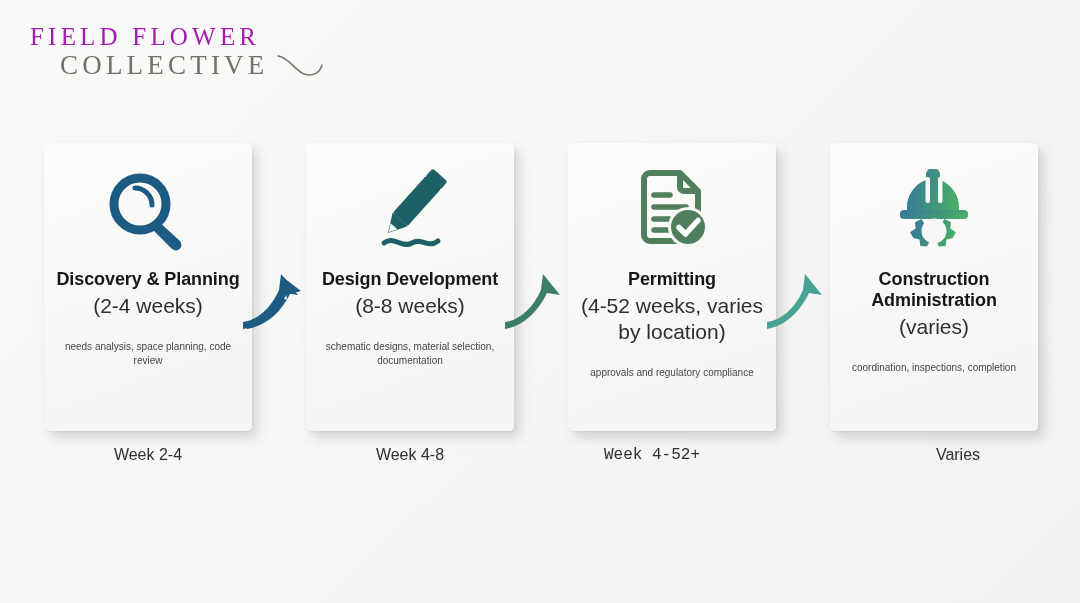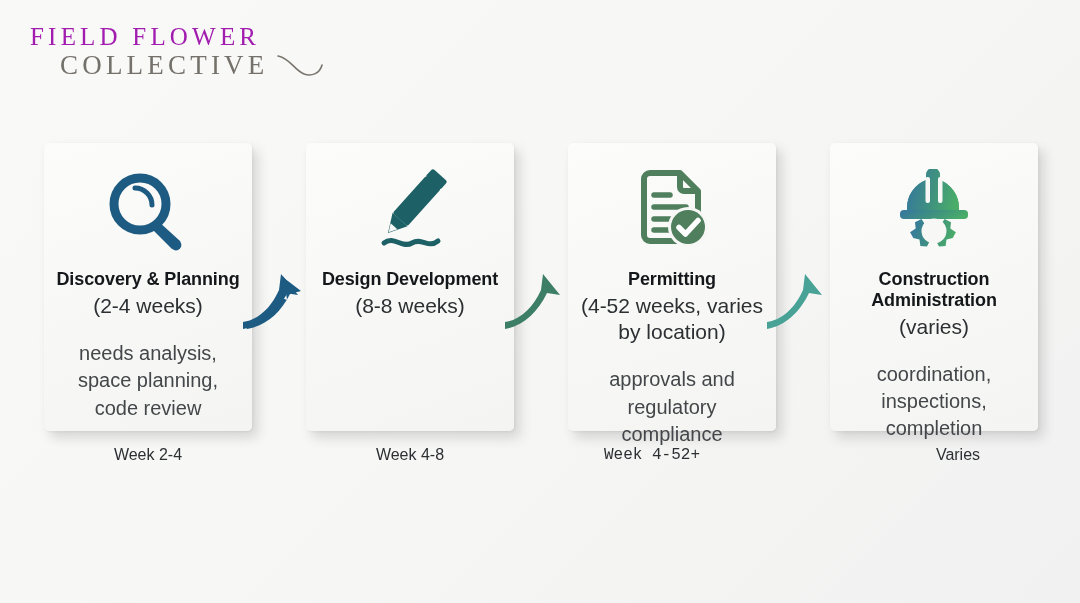--- a/index.html
+++ b/index.html
@@ -39,21 +39,21 @@
   .icon-wrap { height:86px; display:flex; align-items:center; justify-content:center; }
   .card-title {
     font-size:18px; font-weight:bold; color:#15181a; text-align:center;
     line-height:1.16; margin-top:14px; letter-spacing:-0.1px;
   }
   .card-duration {
     font-size:21px; color:#2c3033; text-align:center;
     line-height:1.25; margin-top:3px;
   }
   .card-desc {
-    font-size:20px; color:#44474a; text-align:center;
+    font-size:10px; color:#44474a; text-align:center;
     line-height:1.36; margin-top:21px;
   }
   
   .tl-label {
     position:absolute; top:446px; width:208px; text-align:center;
     font-size:16px; color:#2d3033;
   }
   #tl-0 { left:44px; }
   #tl-1 { left:306px; }
   #tl-2 { left:548px;font-family:Liberation Mono, monospace; }
@@ -96,20 +96,21 @@
         <rect x="37" y="4" width="20" height="50" rx="2" fill="#1d6166"></rect>
         <rect x="37" y="-6" width="20" height="11" rx="2.5" fill="#1d6166"></rect>
         <path d="M37 54 L57 54 L47 72 Z" fill="#1d6166"></path>
         <path d="M42.5 63 L51.5 63 L47 71 Z" fill="#f7f7f5"></path>
       </g>
       <path d="M20 74 C 30 66, 38 80, 48 74 C 58 68, 64 80, 74 72" fill="none" stroke="#1d6166" stroke-width="5" stroke-linecap="round"></path>
     </svg>
   </div>
   <div class="card-title">Design Development</div>
   <div class="card-duration">(8-8 weeks)</div>
+  <div class="card-desc">schematic designs, material selection, documentation</div>
 </div>
 
 <div class="card" id="card-2">
   <div class="icon-wrap">
     <svg width="92" height="86" viewBox="0 0 92 86">
       <path d="M18 10 a6 6 0 0 1 6-6 h30 l18 18 v44 a6 6 0 0 1 -6 6 h-42 a6 6 0 0 1 -6-6 Z" fill="none" stroke="#4f7f5c" stroke-width="6" stroke-linejoin="round"></path>
       <path d="M54 4 v14 a4 4 0 0 0 4 4 h14" fill="none" stroke="#4f7f5c" stroke-width="6" stroke-linejoin="round"></path>
       <g stroke="#4f7f5c" stroke-width="5.5" stroke-linecap="round">
         <line x1="28" y1="26" x2="44" y2="26"></line>
         <line x1="28" y1="38" x2="60" y2="38"></line>

